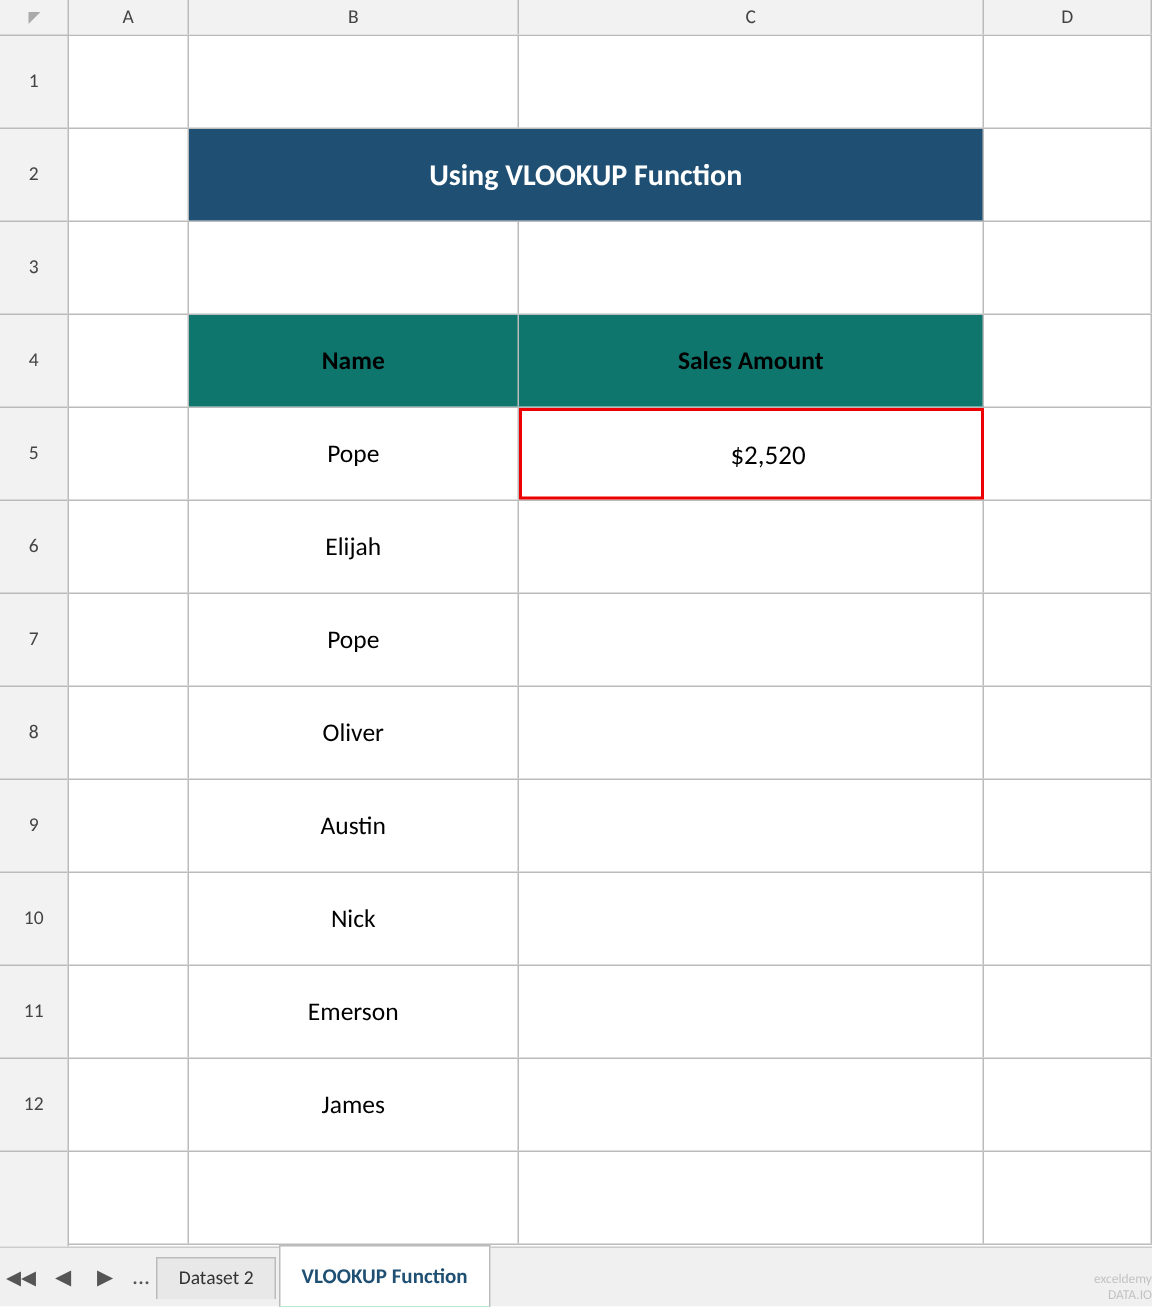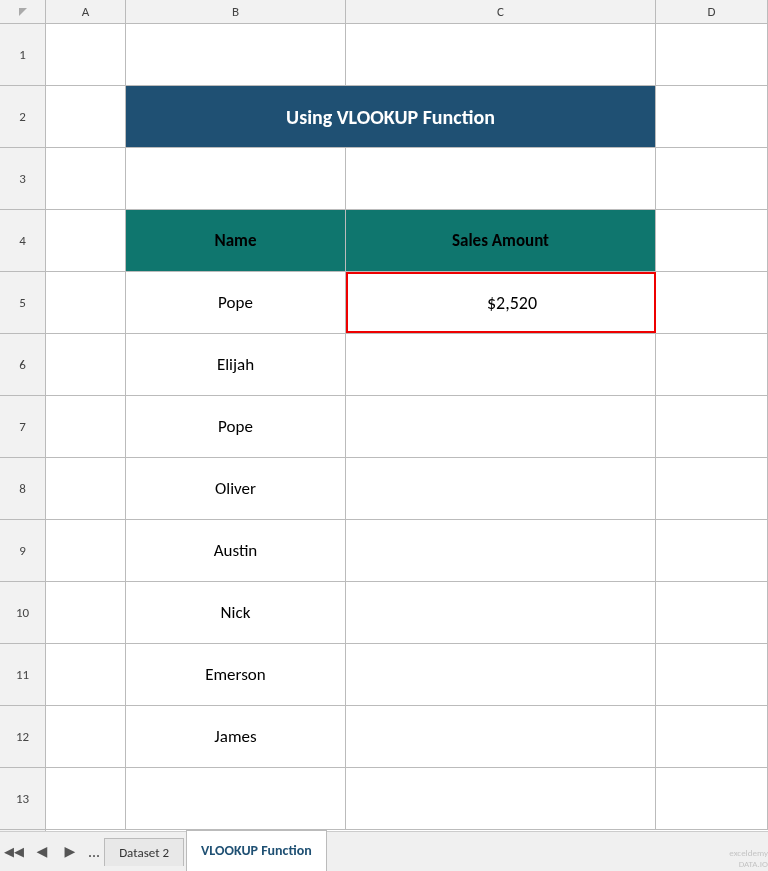--- a/index.html
+++ b/index.html
@@ -227,21 +227,20 @@
       <div class="row-num">3</div>
       <div class="row-num">4</div>
       <div class="row-num">5</div>
       <div class="row-num">6</div>
       <div class="row-num">7</div>
       <div class="row-num">8</div>
       <div class="row-num">9</div>
       <div class="row-num">10</div>
       <div class="row-num">11</div>
       <div class="row-num">12</div>
-      <div class="row-num">13</div>
     </div>
 
     <div class="data-area">
 
       <div class="data-row">
         <div class="cell cell-a"></div>
         <div class="cell cell-b"></div>
         <div class="cell cell-c"></div>
         <div class="cell cell-d"></div>
       </div>

